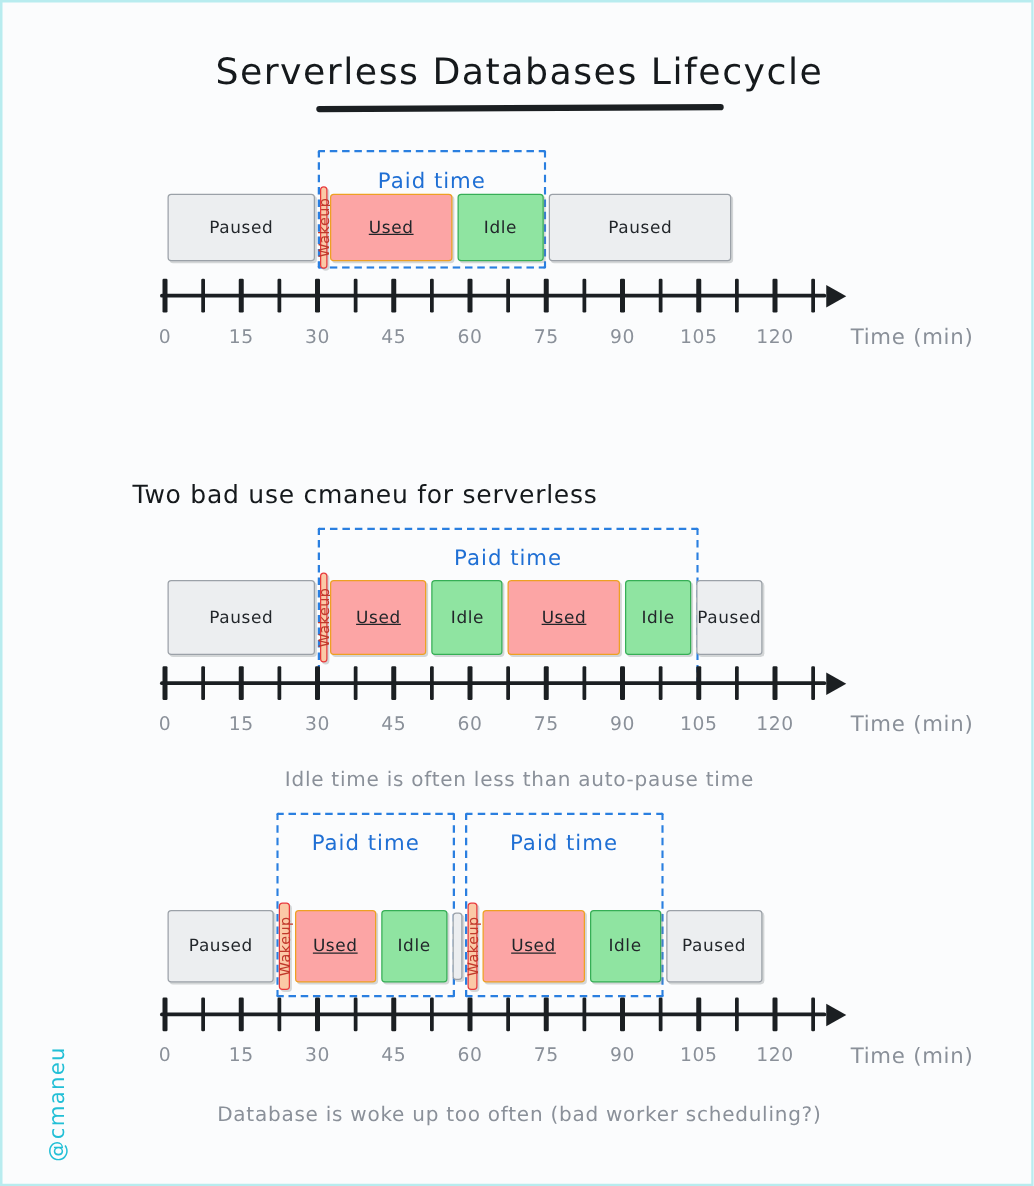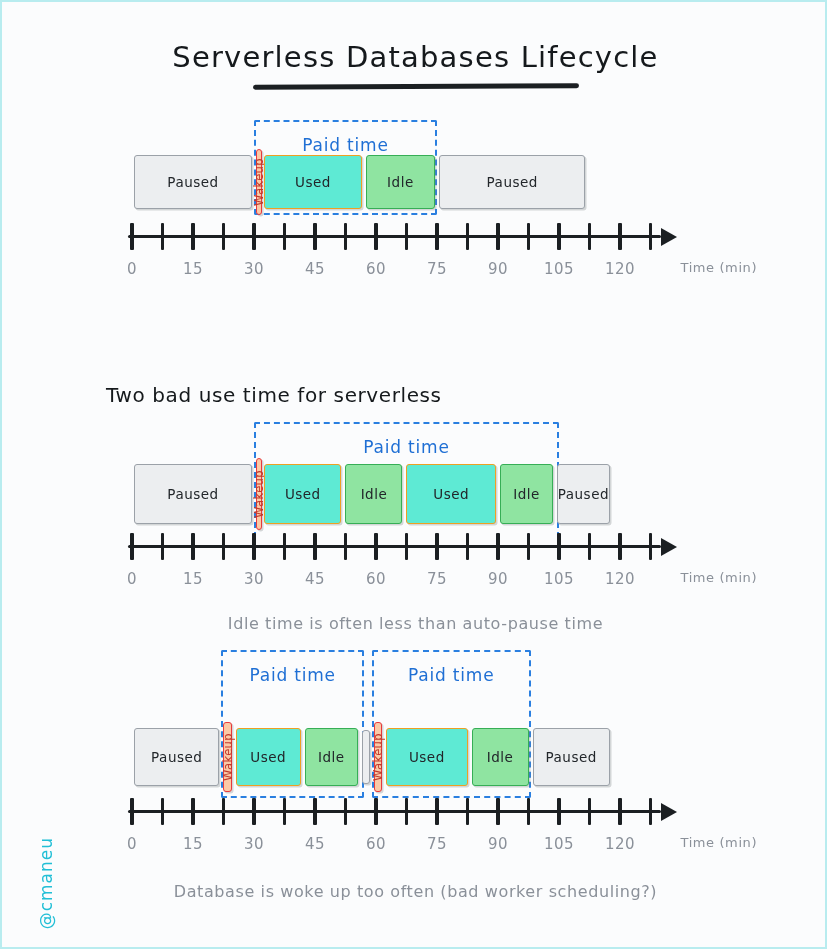--- a/index.html
+++ b/index.html
@@ -82,23 +82,24 @@
     font-size: 13.5px;
     letter-spacing: 0.5px;
     box-shadow: 1.5px 1.5px 0 rgba(120,125,130,0.30);
   }
   .block.paused {
     background: #eceef0;
     border: 1.6px solid #9ba1a8;
     color: #22262a;
   }
   .block.used {
-    background: #5eead4;
+    background: #fca5a5;
     border: 1.8px solid #eda023;
     color: #22262a;
+    text-decoration: underline;
   }
   .block.idle {
     background: #8fe4a1;
     border: 1.8px solid #36ae56;
     color: #22262a;
   }
   .block.wakeup {
     background: #fbc9a6;
     border: 1.8px solid #e8393c;
     color: #c0392b;
@@ -154,21 +155,21 @@
   }
   .axis-label {
     position: absolute;
     font-size: 15px;
     color: #8a9099;
     text-align: center;
     letter-spacing: 0.5px;
   }
   .axis-unit {
     position: absolute;
-    font-size: 13px;
+    font-size: 17px;
     color: #8a9099;
     letter-spacing: 0.6px;
     white-space: nowrap;
   }
 
   
   .watermark {
     position: absolute;
     left: 34px;
     bottom: 18px;
@@ -226,21 +227,21 @@
       <div class="axis-label" style="left: 283px; top: 258px; width: 60px;">45</div>
       <div class="axis-label" style="left: 344px; top: 258px; width: 60px;">60</div>
       <div class="axis-label" style="left: 405px; top: 258px; width: 60px;">75</div>
       <div class="axis-label" style="left: 466px; top: 258px; width: 60px;">90</div>
       <div class="axis-label" style="left: 527px; top: 258px; width: 60px;">105</div>
       <div class="axis-label" style="left: 588px; top: 258px; width: 60px;">120</div>
       <div class="axis-unit" style="left: 678.5px; top: 258px;">Time (min)</div>
     </div>
 
 
-  <div class="section-heading" style="left:104px; top:381px;">Two bad use time for serverless</div>
+  <div class="section-heading" style="left:104px; top:381px;">Two bad use cmaneu for serverless</div>
 
   <div class="diagram" id="diagram-1">
       <div class="paid-box" style="left: 252px; top: 420px; width: 305px; height: 126px;"></div>
       <div class="paid-label" style="left: 252px; top: 435px; width: 305px;">Paid time</div>
       <div class="block paused" style="left: 132px; width: 118px; top: 462px; height: 60px;">Paused</div>
       <div class="block wakeup" style="left: 254px; width: 6px; top: 456px; height: 72px;">
         <span class="vtext">Wakeup</span>
       </div>
       <div class="block used" style="left: 262.133px; width: 77.3333px; top: 462px; height: 60px;">Used</div>
       <div class="block idle" style="left: 343.467px; width: 57px; top: 462px; height: 60px;">Idle</div>

